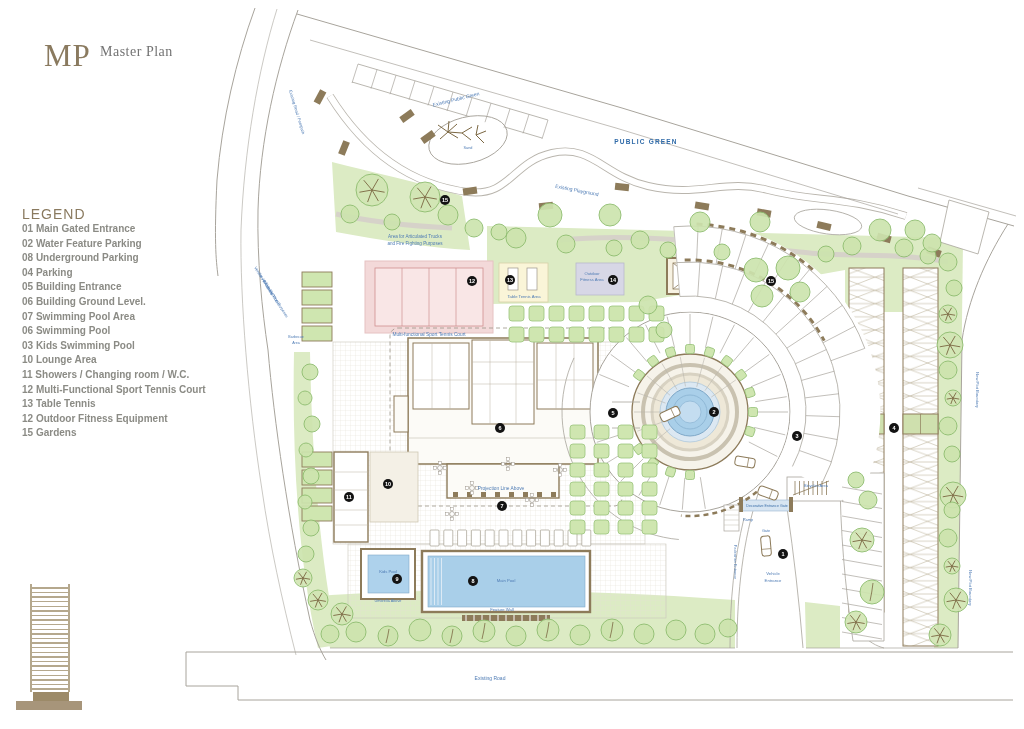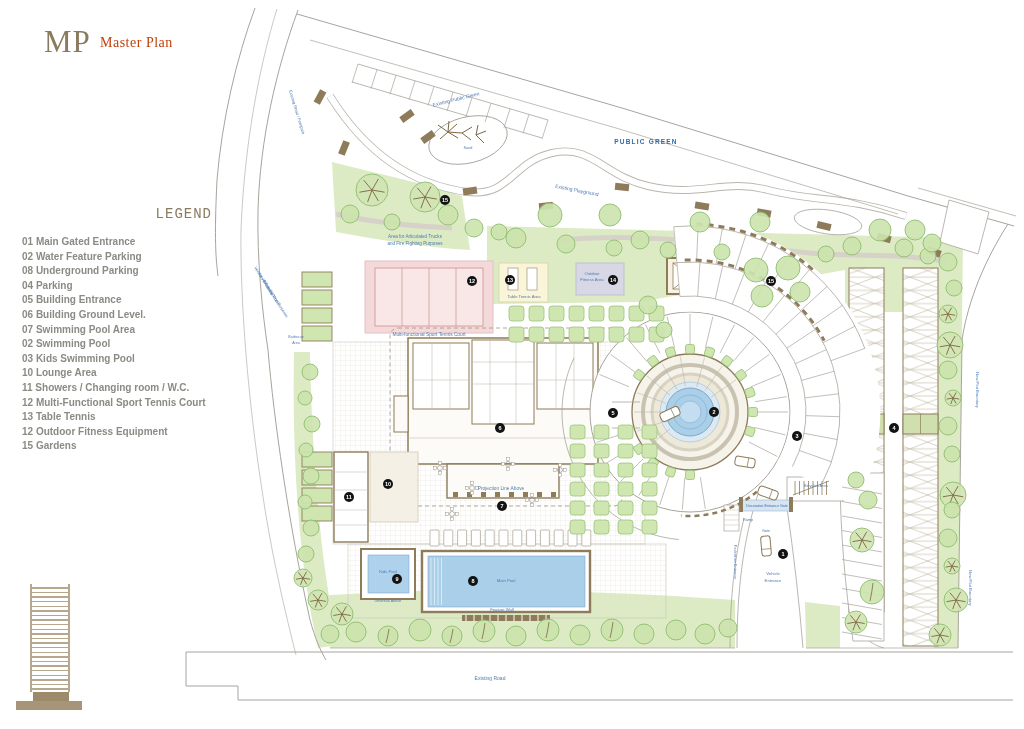--- a/index.html
+++ b/index.html
@@ -1,24 +1,24 @@
 <!DOCTYPE html>
 <html><head>
 <meta charset="utf-8">
 <style>
   html,body{margin:0;padding:0;}
   body{width:1024px;height:729px;position:relative;background:#fff;overflow:hidden;
        font-family:"Liberation Sans",sans-serif;}
-  .logo-mp{position:absolute;left:44px;top:24px;font-family:"Liberation Serif",serif;
+  .logo-mp{position:absolute;left:44px;top:38px;font-family:"Liberation Serif",serif;
        font-size:31px;color:#8a7a5f;letter-spacing:1px;}
-  .logo-sub{position:absolute;left:100px;top:35px;font-family:"Liberation Serif",serif;
-       font-size:14px;color:#c2410c;letter-spacing:.5px;}
+  .logo-sub{position:absolute;left:100px;top:44px;font-family:"Liberation Serif",serif;
+       font-size:14px;color:#737373;letter-spacing:.5px;}
   .legend{position:absolute;left:22px;top:206px;width:190px;}
-  .legend-title{font-family:Liberation Mono, monospace;font-size:14px;color:#8a7a5f;
-       letter-spacing:1px;margin-bottom:13px;text-align:right;}
+  .legend-title{font-family:Liberation Sans, sans-serif;font-size:14px;color:#8a7a5f;
+       letter-spacing:1px;}
   .legend-item{font-size:10px;color:#8b8b85;line-height:14.6px;white-space:nowrap;font-weight:bold;}
   .tower{position:absolute;left:30px;top:584px;width:36px;height:108px;
        background:repeating-linear-gradient(180deg,#fff 0 3.2px,#b5a88d 3.2px 4.6px);
        border-left:2px solid #b5a88d;border-right:2px solid #b5a88d;}
   .tower-base1{position:absolute;left:33px;top:692px;width:36px;height:10px;background:#9c8a68;}
   .tower-base2{position:absolute;left:16px;top:701px;width:66px;height:9px;background:#a7957a;}
   #plan-svg{position:absolute;left:0;top:0;}
   #plan-annotations{position:absolute;left:0;top:0;width:1024px;height:729px;pointer-events:none;}
   .marker{position:absolute;width:10px;height:10px;background:#131313;border-radius:50%;
        color:#fff;font-size:5.5px;font-weight:bold;display:flex;align-items:center;
@@ -35,21 +35,21 @@
 <div class="legend">
   <div class="legend-title">LEGEND</div>
   <div>
       <div class="legend-item">01 Main Gated Entrance</div>
       <div class="legend-item">02 Water Feature Parking</div>
       <div class="legend-item">08 Underground Parking</div>
       <div class="legend-item">04 Parking</div>
       <div class="legend-item">05 Building Entrance</div>
       <div class="legend-item">06 Building Ground Level.</div>
       <div class="legend-item">07 Swimming Pool Area</div>
-      <div class="legend-item">02 Swimming Pool</div>
+      <div class="legend-item">06 Swimming Pool</div>
       <div class="legend-item">03 Kids Swimming Pool</div>
       <div class="legend-item">10 Lounge Area</div>
       <div class="legend-item">11 Showers / Changing room / W.C.</div>
       <div class="legend-item">12 Multi-Functional Sport Tennis Court</div>
       <div class="legend-item">13 Table Tennis</div>
       <div class="legend-item">12 Outdoor Fitness Equipment</div>
       <div class="legend-item">15 Gardens</div>
     </div>
 </div>
 

